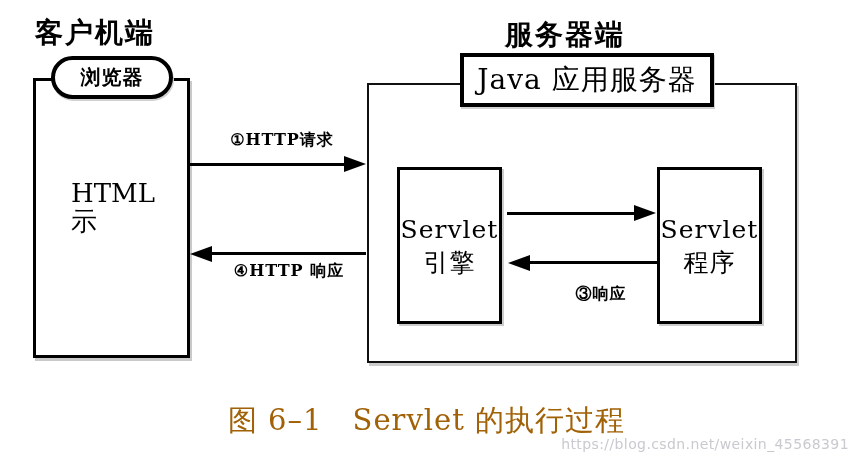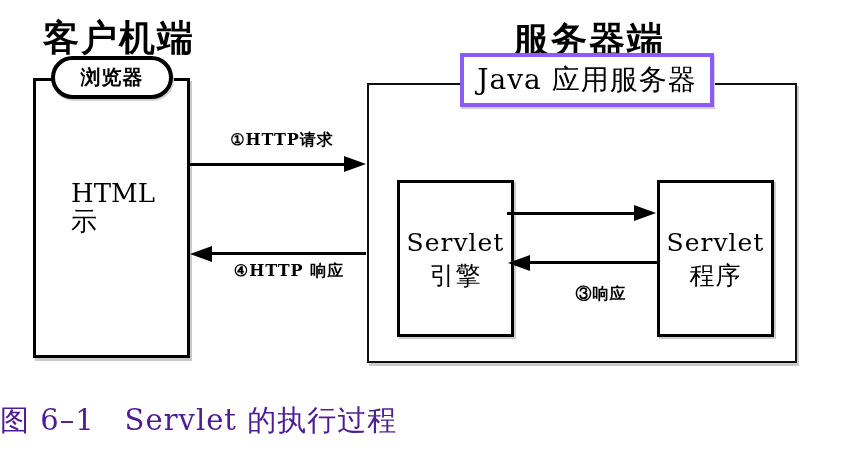--- a/index.html
+++ b/index.html
@@ -11,24 +11,24 @@
     background: #ffffff;
     font-family: "DejaVu Serif", "Liberation Serif", serif;
     color: #000;
     overflow: hidden;
   }
   .abs { position: absolute; }
 
   
   .section-title {
     position: absolute;
-    font-size: 36px;
+    font-size: 28px;
     font-weight: 700;
     letter-spacing: 2px;
-    text-align: right;
+    text-align: left;
     white-space: nowrap;
   }
   .client-title { left: 35px;  top: 14px; width: 160px; }
   .server-title { left: 505px; top: 16px; width: 160px; }
 
   
   .client-box {
     left: 33px; top: 78px; width: 157px; height: 280px;
     border: 3px solid #000; background: #fff;
     box-shadow: 2px 3px 0 #c9c9c9;
@@ -54,30 +54,30 @@
   .server-outer {
     left: 367px; top: 83px; width: 430px; height: 280px;
     border: 2px solid #111; background: #fff;
     box-shadow: 2px 3px 0 #cccccc;
     z-index: 1;
   }
 
   
   .java-box {
     left: 460px; top: 53px; width: 254px; height: 54px;
-    border: 4px solid #8b5cf6; background: #fff;
+    border: 4px solid #000000; background: #fff;
     display: flex; align-items: center; justify-content: center;
     font-size: 28px; letter-spacing: 1px;
     box-shadow: 1px 2px 0 #d2d2d2;
     z-index: 3;
   }
 
   
   .inner-box {
-    width: 117px; height: 157px; top: 180px;
+    width: 105px; height: 157px; top: 167px;
     border: 3px solid #000; background: #fff;
     display: flex; flex-direction: column;
     align-items: center; justify-content: center;
     font-size: 25px; line-height: 33px; letter-spacing: 1px;
     box-shadow: 2px 2px 0 #cccccc;
     z-index: 2;
     text-align: center;
   }
   .engine-box  { left: 397px; }
   .program-box { left: 657px; }
@@ -92,23 +92,23 @@
     position: absolute;
     transform: translateX(-50%);
     font-size: 16px; font-weight: 600;
     white-space: nowrap; letter-spacing: 1px;
     z-index: 2;
   }
 
   
   .caption {
     left: 0; right: 0; top: 401px;
-    text-align: left;
+    text-align: center;
     font-size: 29px; letter-spacing: 1px;
-    color: #4c1d95;
+    color: #a16207;
     white-space: nowrap;
   }
   .watermark {
     right: 4px; top: 436px;
     font-family: "DejaVu Sans", "Liberation Sans", sans-serif;
     font-size: 14px; letter-spacing: 0.4px;
     color: #c9c9cf;
     white-space: nowrap;
   }
 </style>
@@ -156,14 +156,15 @@
 
   <div class="aline" style="left:507px; top:212px; width:127px;"></div>
   <div class="ahead right" style="left:634px; top:205px;"></div>
 
   <div class="ahead left" style="left:508px; top:255px;"></div>
   <div class="aline" style="left:530px; top:261px; width:127px;"></div>
   <div class="arrow-label" style="left:601px; top:284px;">③响应</div>
 
   <div class="abs caption">图 6–1　Servlet 的执行过程</div>
 
+  <div class="abs watermark">https://blog.csdn.net/weixin_45568391</div>
 
 </div>
 
 </body></html>

